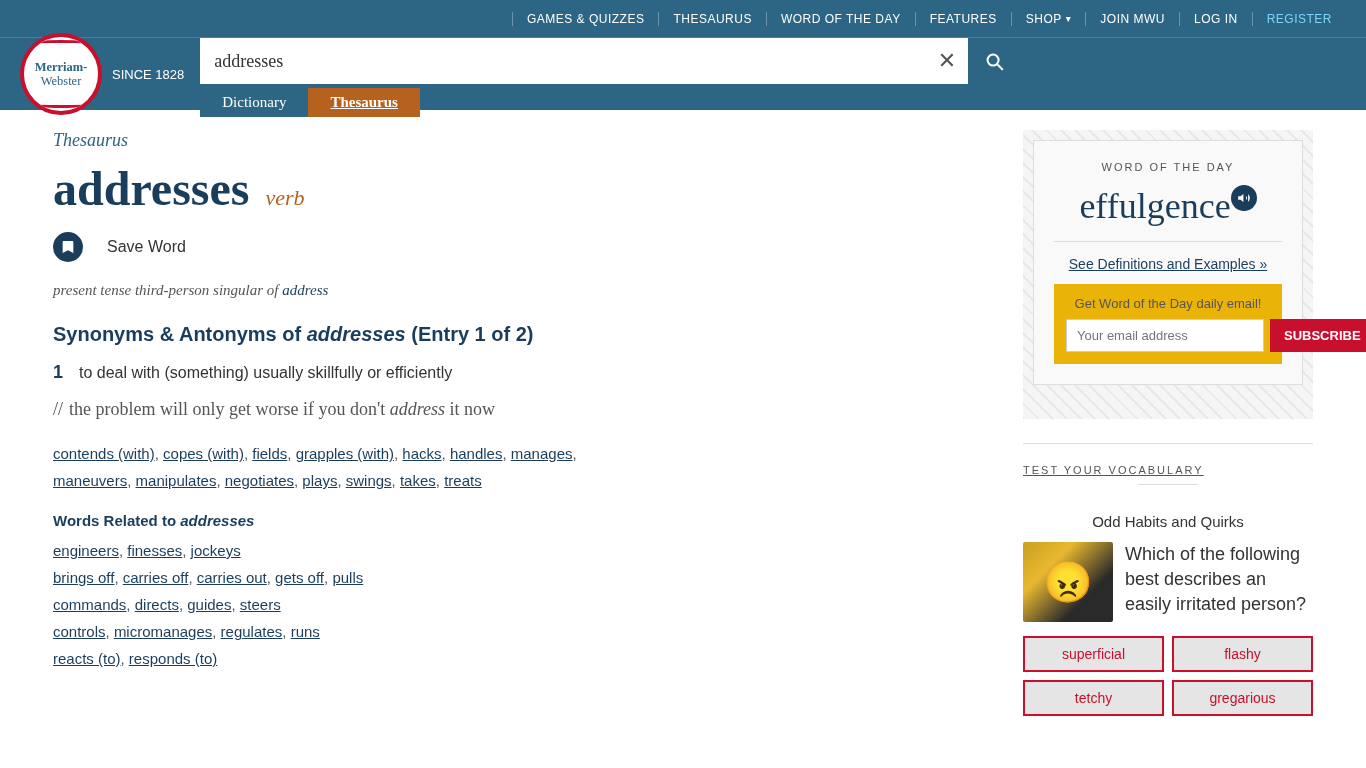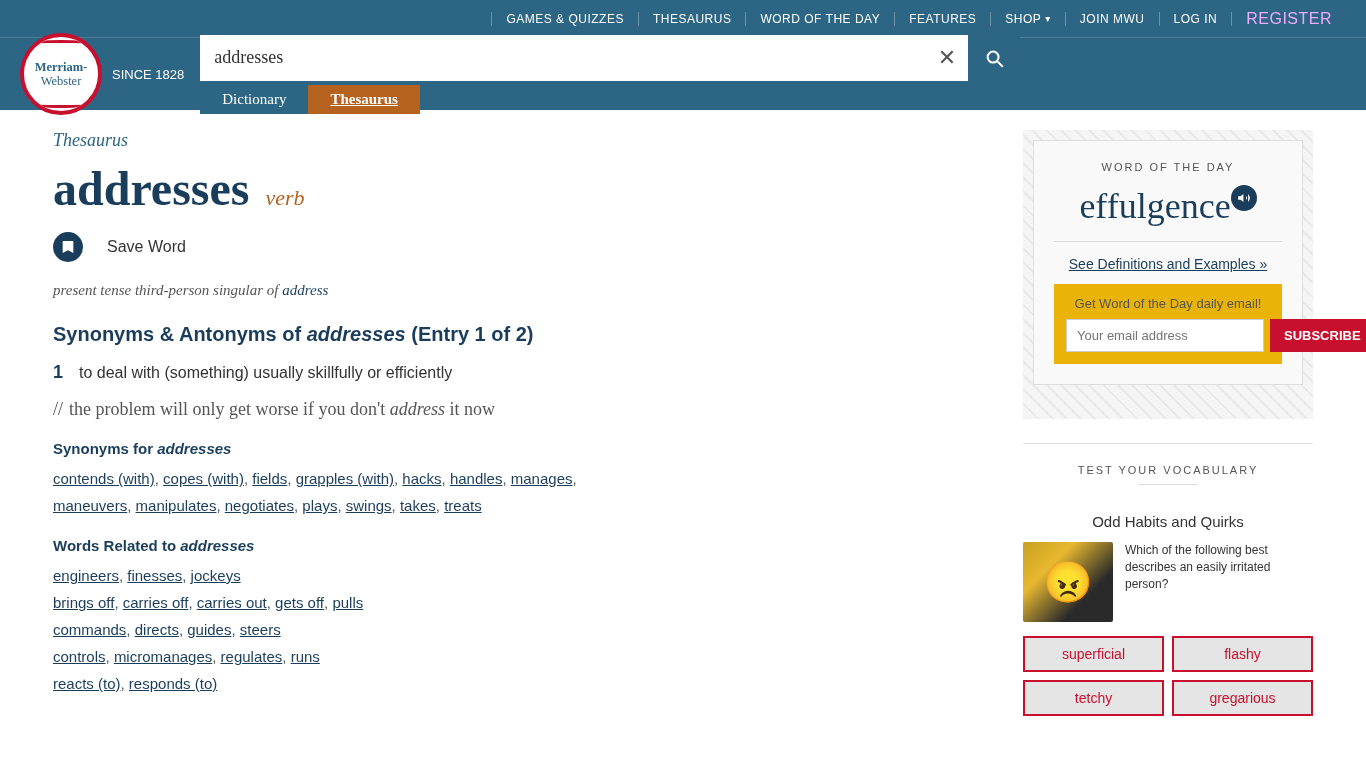--- a/index.html
+++ b/index.html
@@ -49,26 +49,26 @@
     .audio-btn { width: 26px; height: 26px; border-radius: 50%; background: #1a3d5c; display: inline-flex; align-items: center; justify-content: center; cursor: pointer; flex-shrink: 0; }
     .audio-btn svg { fill: #fff; width: 14px; height: 14px; }
     .wotd-link { font-size: 14px; color: #1a3d5c; text-decoration: underline; cursor: pointer; font-family: Arial, sans-serif; margin-top: 10px; display: block; }
     .wotd-divider { border: none; border-top: 1px solid #ddd; margin: 14px 0; }
     .email-label { font-size: 13px; color: #555; font-family: Arial, sans-serif; margin-bottom: 8px; }
     .email-row { display: flex; gap: 6px; }
     .email-input { flex: 1; border: 1px solid #ccc; padding: 8px 10px; font-size: 13px; font-family: Arial, sans-serif; outline: none; }
     .subscribe-btn { background: #c8102e; color: #fff; border: none; padding: 8px 14px; font-size: 13px; font-weight: bold; cursor: pointer; font-family: Arial, sans-serif; white-space: nowrap; }
 
     .vocab-box { border-top: 1px solid #ddd; padding-top: 20px; margin-top: 10px; }
-    .vocab-label { font-size: 11px; letter-spacing: 2px; color: #555; text-transform: uppercase; font-family: Arial, sans-serif; text-align: center; margin-bottom: 4px; }
+    .vocab-label { font-size: 11px; letter-spacing: 2px; color: #555; text-transform: uppercase; font-family: Arial, sans-serif; margin-bottom: 4px; text-decoration: underline; }
     .vocab-divider { border: none; border-top: 1px solid #ddd; margin: 8px auto; width: 60px; }
     .vocab-title { font-size: 15px; color: #333; font-family: Arial, sans-serif; text-align: center; margin-bottom: 12px; margin-top: 28px; }
     .vocab-img-row { display: flex; gap: 12px; margin-bottom: 14px; }
     .vocab-img-placeholder { width: 90px; height: 80px; background: linear-gradient(135deg, #c8a020 0%, #e8b830 30%, #2a2a2a 70%); flex-shrink: 0; border-radius: 2px; display: flex; align-items: center; justify-content: center; font-size: 40px; }
-    .vocab-question { font-size: 12px; color: #333; font-family: Arial, sans-serif; line-height: 1.4; }
+    .vocab-question { font-size: 18px; color: #333; font-family: Arial, sans-serif; line-height: 1.4; }
 
     .vocab-options { display: grid; grid-template-columns: 1fr 1fr; gap: 8px; }
     .vocab-option { border: 2px solid #c8102e; color: #c8102e; background: #e5e5e5; padding: 8px 4px; font-size: 14px; cursor: pointer; font-family: Arial, sans-serif; text-align: center; }
 
     
     .wotd-outer { background: repeating-linear-gradient(
       45deg,
       #e8e8e8,
       #e8e8e8 2px,
       #f5f5f5 2px,
@@ -84,25 +84,25 @@
       <a style="color:#fff;font-size:12px;text-decoration:none;padding:0 14px;font-family:Arial,sans-serif;letter-spacing:0.5px;cursor:pointer;white-space:nowrap;border-right:1px solid rgba(255,255,255,0.3);border-left:1px solid rgba(255,255,255,0.3);">GAMES &amp; QUIZZES</a>
       <a style="color:#fff;font-size:12px;text-decoration:none;padding:0 14px;font-family:Arial,sans-serif;letter-spacing:0.5px;cursor:pointer;white-space:nowrap;border-right:1px solid rgba(255,255,255,0.3);">THESAURUS</a>
       <a style="color:#fff;font-size:12px;text-decoration:none;padding:0 14px;font-family:Arial,sans-serif;letter-spacing:0.5px;cursor:pointer;white-space:nowrap;border-right:1px solid rgba(255,255,255,0.3);">WORD OF THE DAY</a>
       <a style="color:#fff;font-size:12px;text-decoration:none;padding:0 14px;font-family:Arial,sans-serif;letter-spacing:0.5px;cursor:pointer;white-space:nowrap;border-right:1px solid rgba(255,255,255,0.3);">FEATURES</a>
       <a style="color:#fff;font-size:12px;text-decoration:none;padding:0 14px;font-family:Arial,sans-serif;letter-spacing:0.5px;cursor:pointer;white-space:nowrap;border-right:1px solid rgba(255,255,255,0.3);display:flex;align-items:center;gap:4px;">
         <span>SHOP</span>
         <span style="font-size:10px;">▾</span>
       </a>
       <a style="color:#fff;font-size:12px;text-decoration:none;padding:0 14px;font-family:Arial,sans-serif;letter-spacing:0.5px;cursor:pointer;white-space:nowrap;border-right:1px solid rgba(255,255,255,0.3);">JOIN MWU</a>
       <a style="color:#fff;font-size:12px;text-decoration:none;padding:0 14px;font-family:Arial,sans-serif;letter-spacing:0.5px;cursor:pointer;white-space:nowrap;border-right:1px solid rgba(255,255,255,0.3);">LOG IN</a>
-      <a style="color:#f0abfc;font-size:16px;text-decoration:none;padding:0 14px;font-family:Arial,sans-serif;letter-spacing:0.5px;cursor:pointer;white-space:nowrap;">REGISTER</a>
+      <a style="color:#7dd3fc;font-size:12px;text-decoration:none;padding:0 14px;font-family:Arial,sans-serif;letter-spacing:0.5px;cursor:pointer;white-space:nowrap;">REGISTER</a>
     </nav>
   </div>
 
-  <div style="display:flex; align-items:center; padding:0 20px; height:72px; gap:16px;">
+  <div style="display:flex; padding:0 20px; height:72px; gap:16px;">
     <div style="display:flex;align-items:center;gap:10px;flex-shrink:0;cursor:pointer;">
       <div style="width:82px;height:82px;border-radius:50%;border:4px solid #c8102e;background:#fff;display:flex;align-items:center;justify-content:center;position:relative;overflow:hidden;">
         <div style="text-align:center;line-height:1.15;">
           <div style="font-size:12.5px;font-weight:bold;color:#2d6584;font-family:Georgia,serif;">Merriam-</div>
           <div style="font-size:12.5px;font-weight:normal;color:#2d6584;font-family:Georgia,serif;">Webster</div>
         </div>
 
         <div style="position:absolute;top:3px;left:50%;transform:translateX(-50%);width:60px;height:8px;border-top:3px solid #c8102e;border-radius:50%;"></div>
         <div style="position:absolute;bottom:3px;left:50%;transform:translateX(-50%);width:60px;height:8px;border-bottom:3px solid #c8102e;border-radius:50%;"></div>
       </div>
@@ -157,23 +157,20 @@
     <div class="definition-row">
       <span class="entry-num">1</span>
       <span class="definition-text">to deal with (something) usually skillfully or efficiently</span>
     </div>
 
     <p class="example">
       <span class="double-slash">//</span><span>the problem will only get worse if you don't</span> <em>address</em> <span>it now</span>
     </p>
 
     <div class="synonyms-section">
-      <p class="section-label">
-        <span>Synonyms for</span> <em>addresses</em>
-      </p>
       <div class="word-links">
         <a>contends (with)</a><span>, </span><a>copes (with)</a><span>, </span><a>fields</a><span>, </span><a>grapples (with)</a><span>, </span><a>hacks</a><span>, </span><a>handles</a><span>, </span><a>manages</a><span>,<br></span><a>maneuvers</a><span>, </span><a>manipulates</a><span>, </span><a>negotiates</a><span>, </span><a>plays</a><span>, </span><a>swings</a><span>, </span><a>takes</a><span>, </span><a>treats</a>
       </div>
     </div>
 
     <div class="synonyms-section">
       <p class="section-label">
         <span>Words Related to</span> <em>addresses</em>
       </p>
       <div class="word-links">

